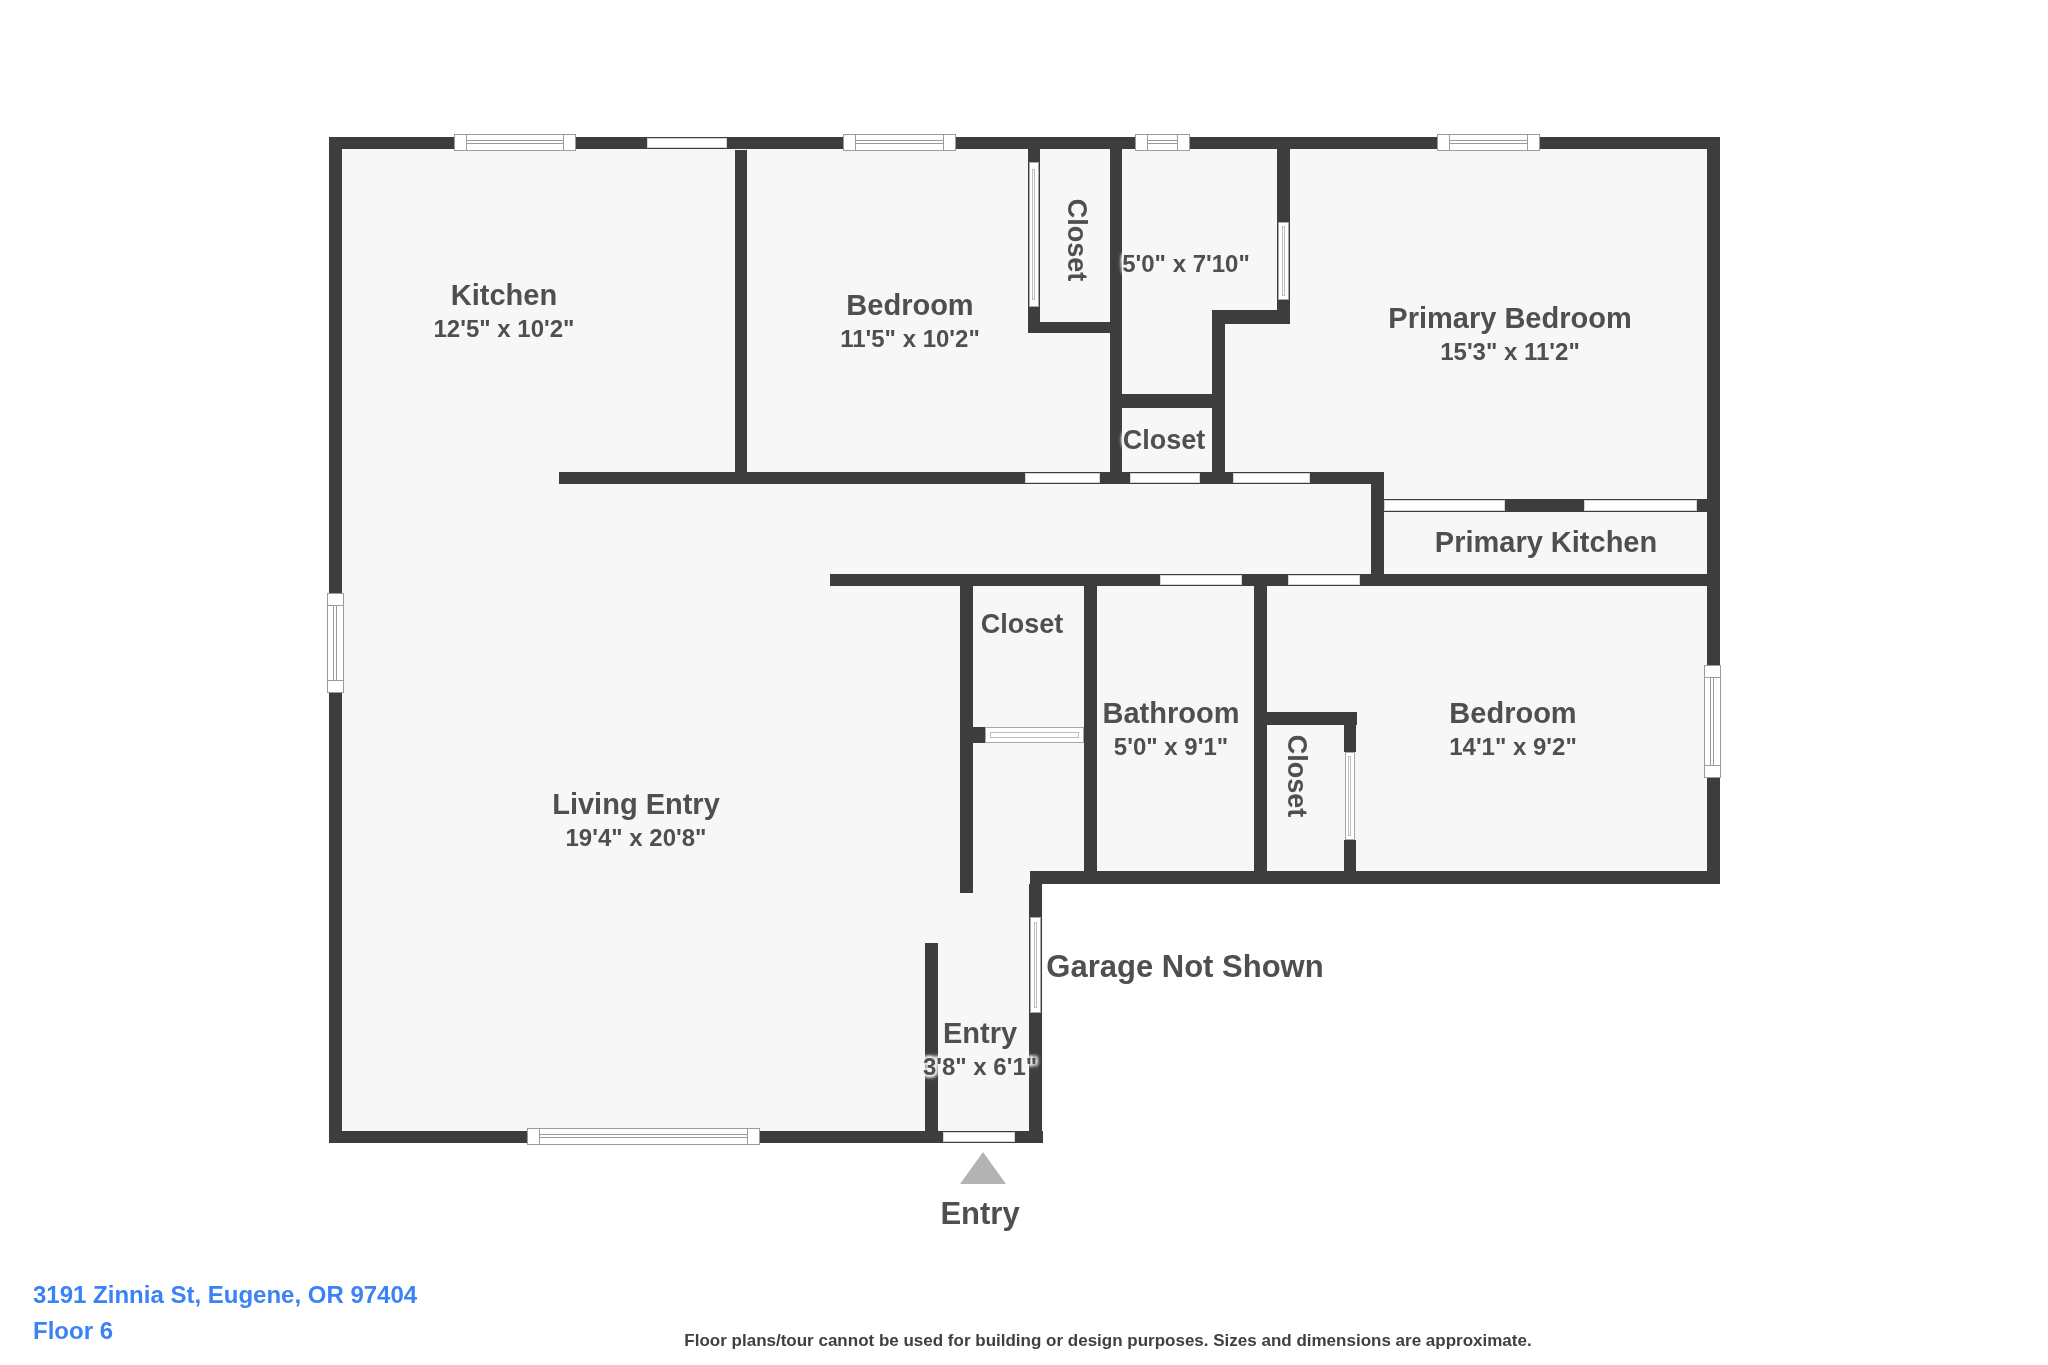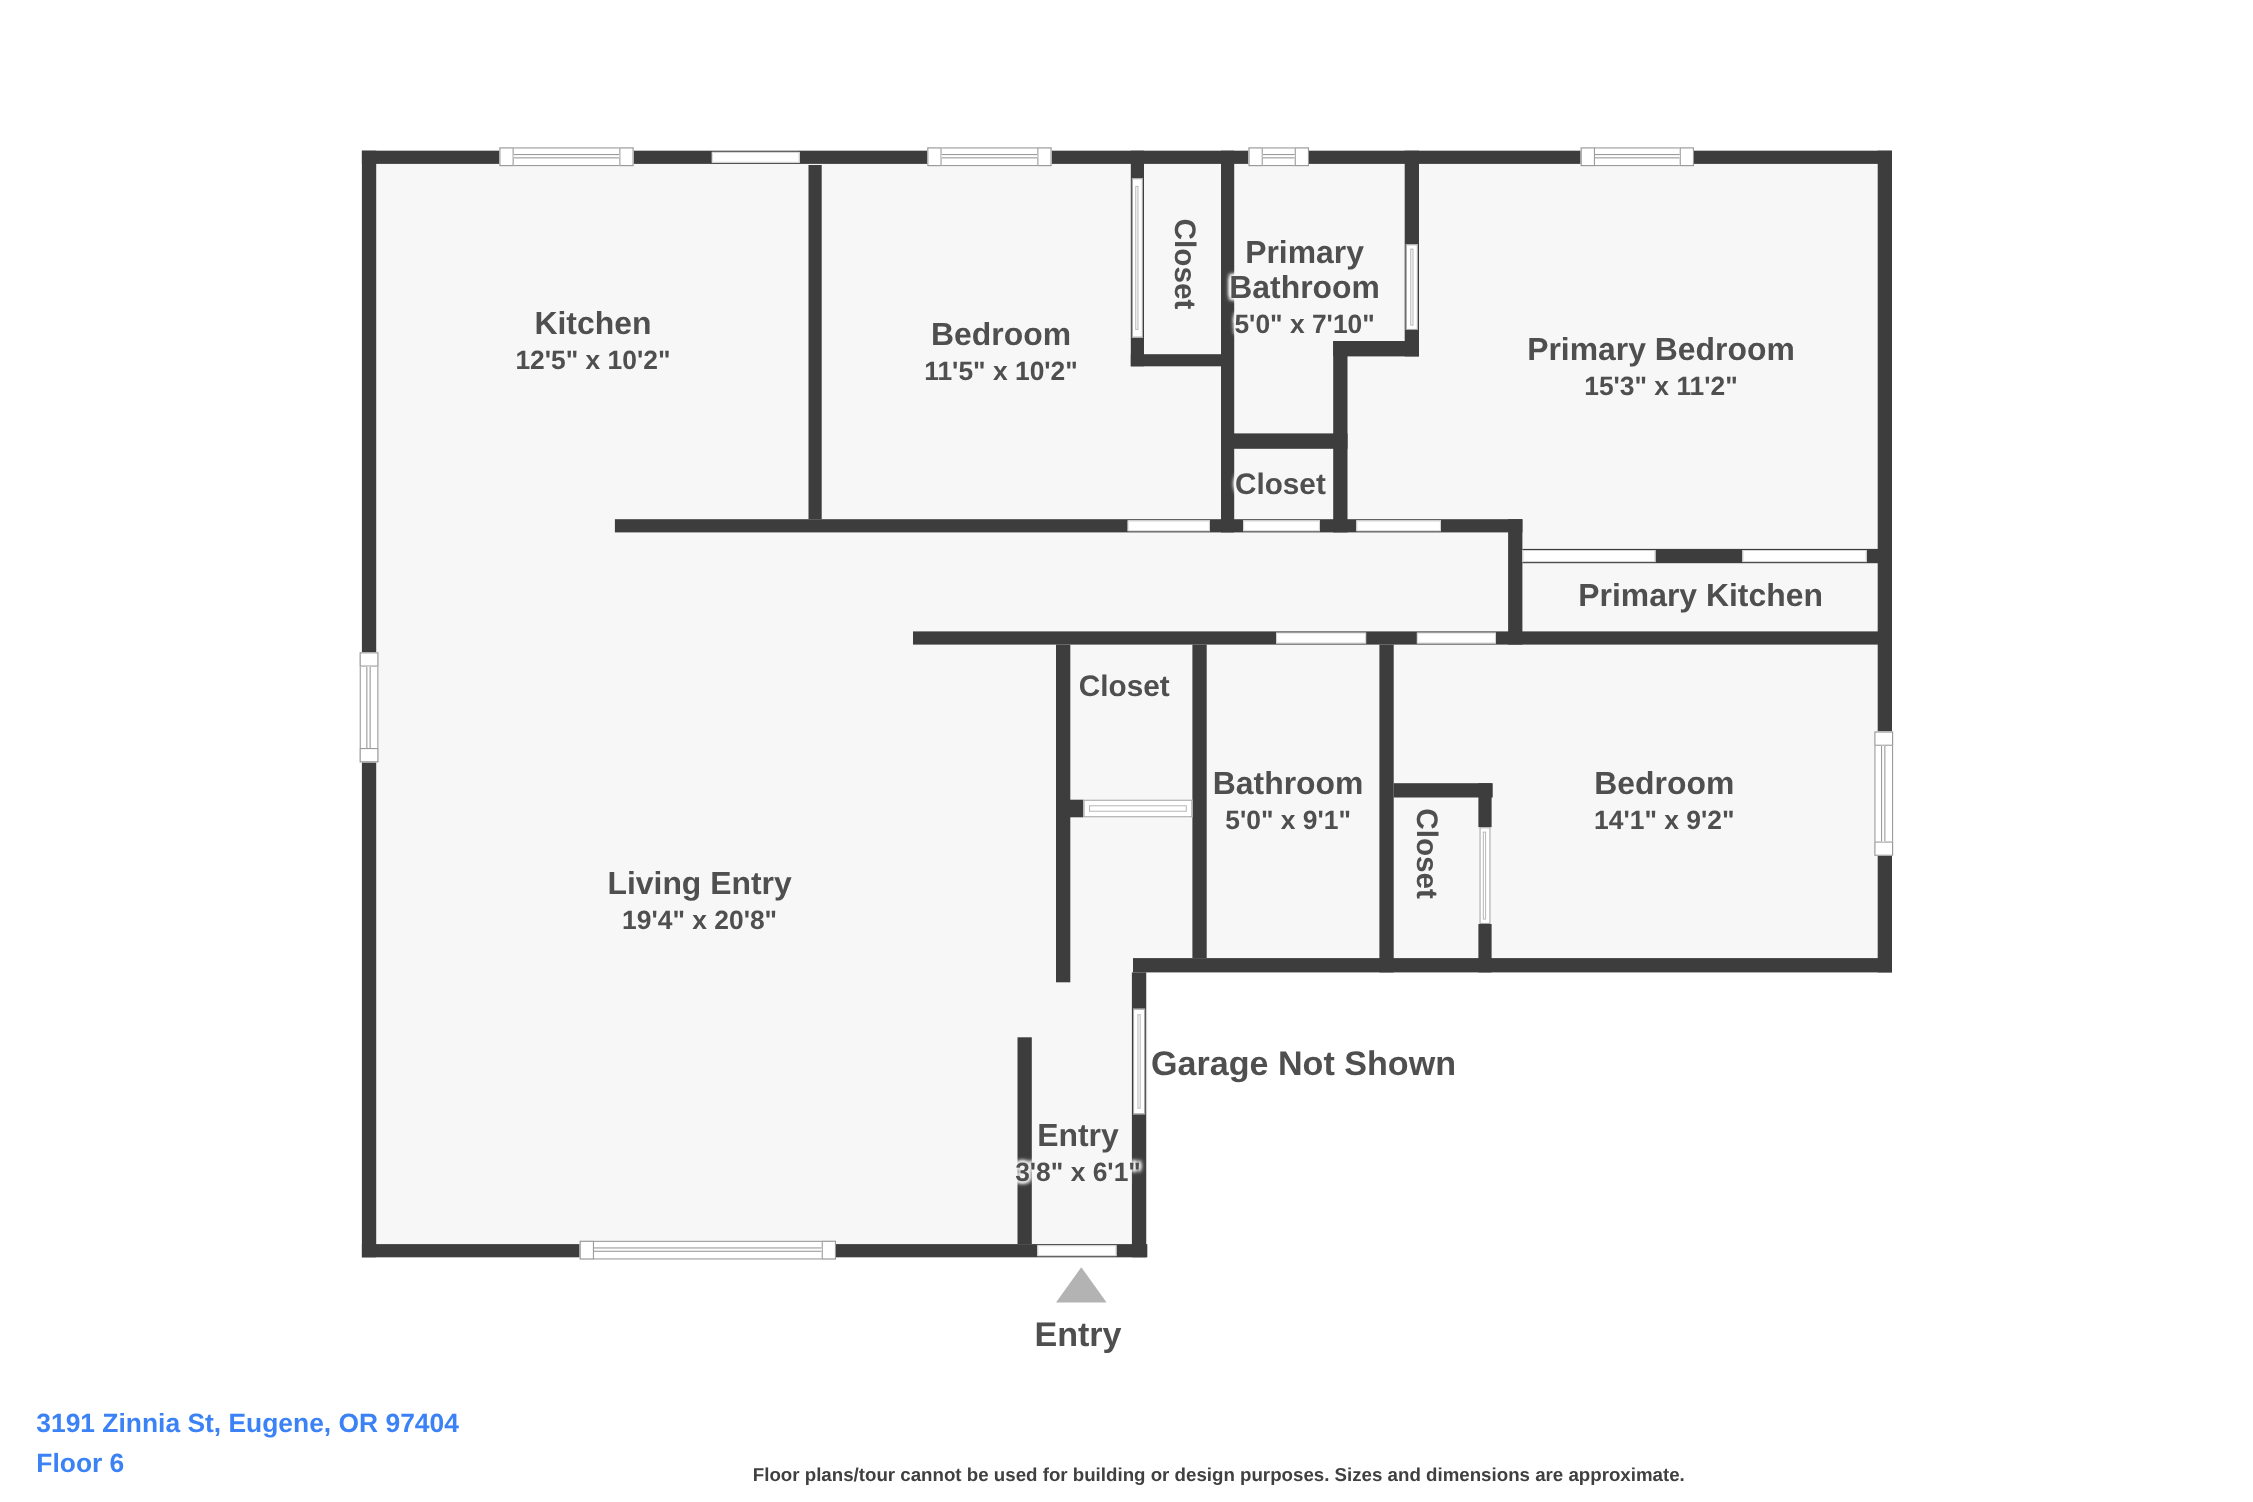--- a/index.html
+++ b/index.html
@@ -118,33 +118,32 @@
       <div class="win v" style="left: 1704px; top: 665px; width: 17px; height: 113px;">
         <div class="cap" style="left: -1px; top: -1px; width: 17px; height: 13px;"></div>
         <div class="cap" style="left: -1px; bottom: -1px; width: 17px; height: 13px;"></div>
         <div class="mid" style="top: 12px; bottom: 12px; left: 35%; width: 28%;"></div>
       </div>
       <div class="win" style="left: 527px; top: 1128px; width: 233px; height: 17px;">
         <div class="cap" style="left: -1px; top: -1px; width: 13px; height: 17px;"></div>
         <div class="cap" style="right: -1px; top: -1px; width: 13px; height: 17px;"></div>
         <div class="mid" style="left: 12px; right: 12px; top: 35%; height: 28%;"></div>
       </div>
-      <div class="room-label" style="left: 539px; top: 311px; text-align: right;">
+      <div class="room-label" style="left: 504px; top: 311px; text-align: right;">
         <div class="room-name">Kitchen</div>
         <div class="room-dims">12'5" x 10'2"</div>
       </div>
       <div class="room-label" style="left: 910px; top: 321px;">
         <div class="room-name">Bedroom</div>
         <div class="room-dims">11'5" x 10'2"</div>
       </div>
       <div class="room-label vertical" style="left: 1076px; top: 240px;">
         <div class="room-name small">Closet</div>
       </div>
       <div class="room-label" style="left: 1186px; top: 262px;">
-        <div class="room-name wrap">Primary Bathroom</div>
         <div class="room-dims">5'0" x 7'10"</div>
       </div>
       <div class="room-label" style="left: 1510px; top: 334px;">
         <div class="room-name">Primary Bedroom</div>
         <div class="room-dims">15'3" x 11'2"</div>
       </div>
       <div class="room-label" style="left: 1164px; top: 441px;">
         <div class="room-name small">Closet</div>
       </div>
       <div class="room-label" style="left: 1546px; top: 543px;">

